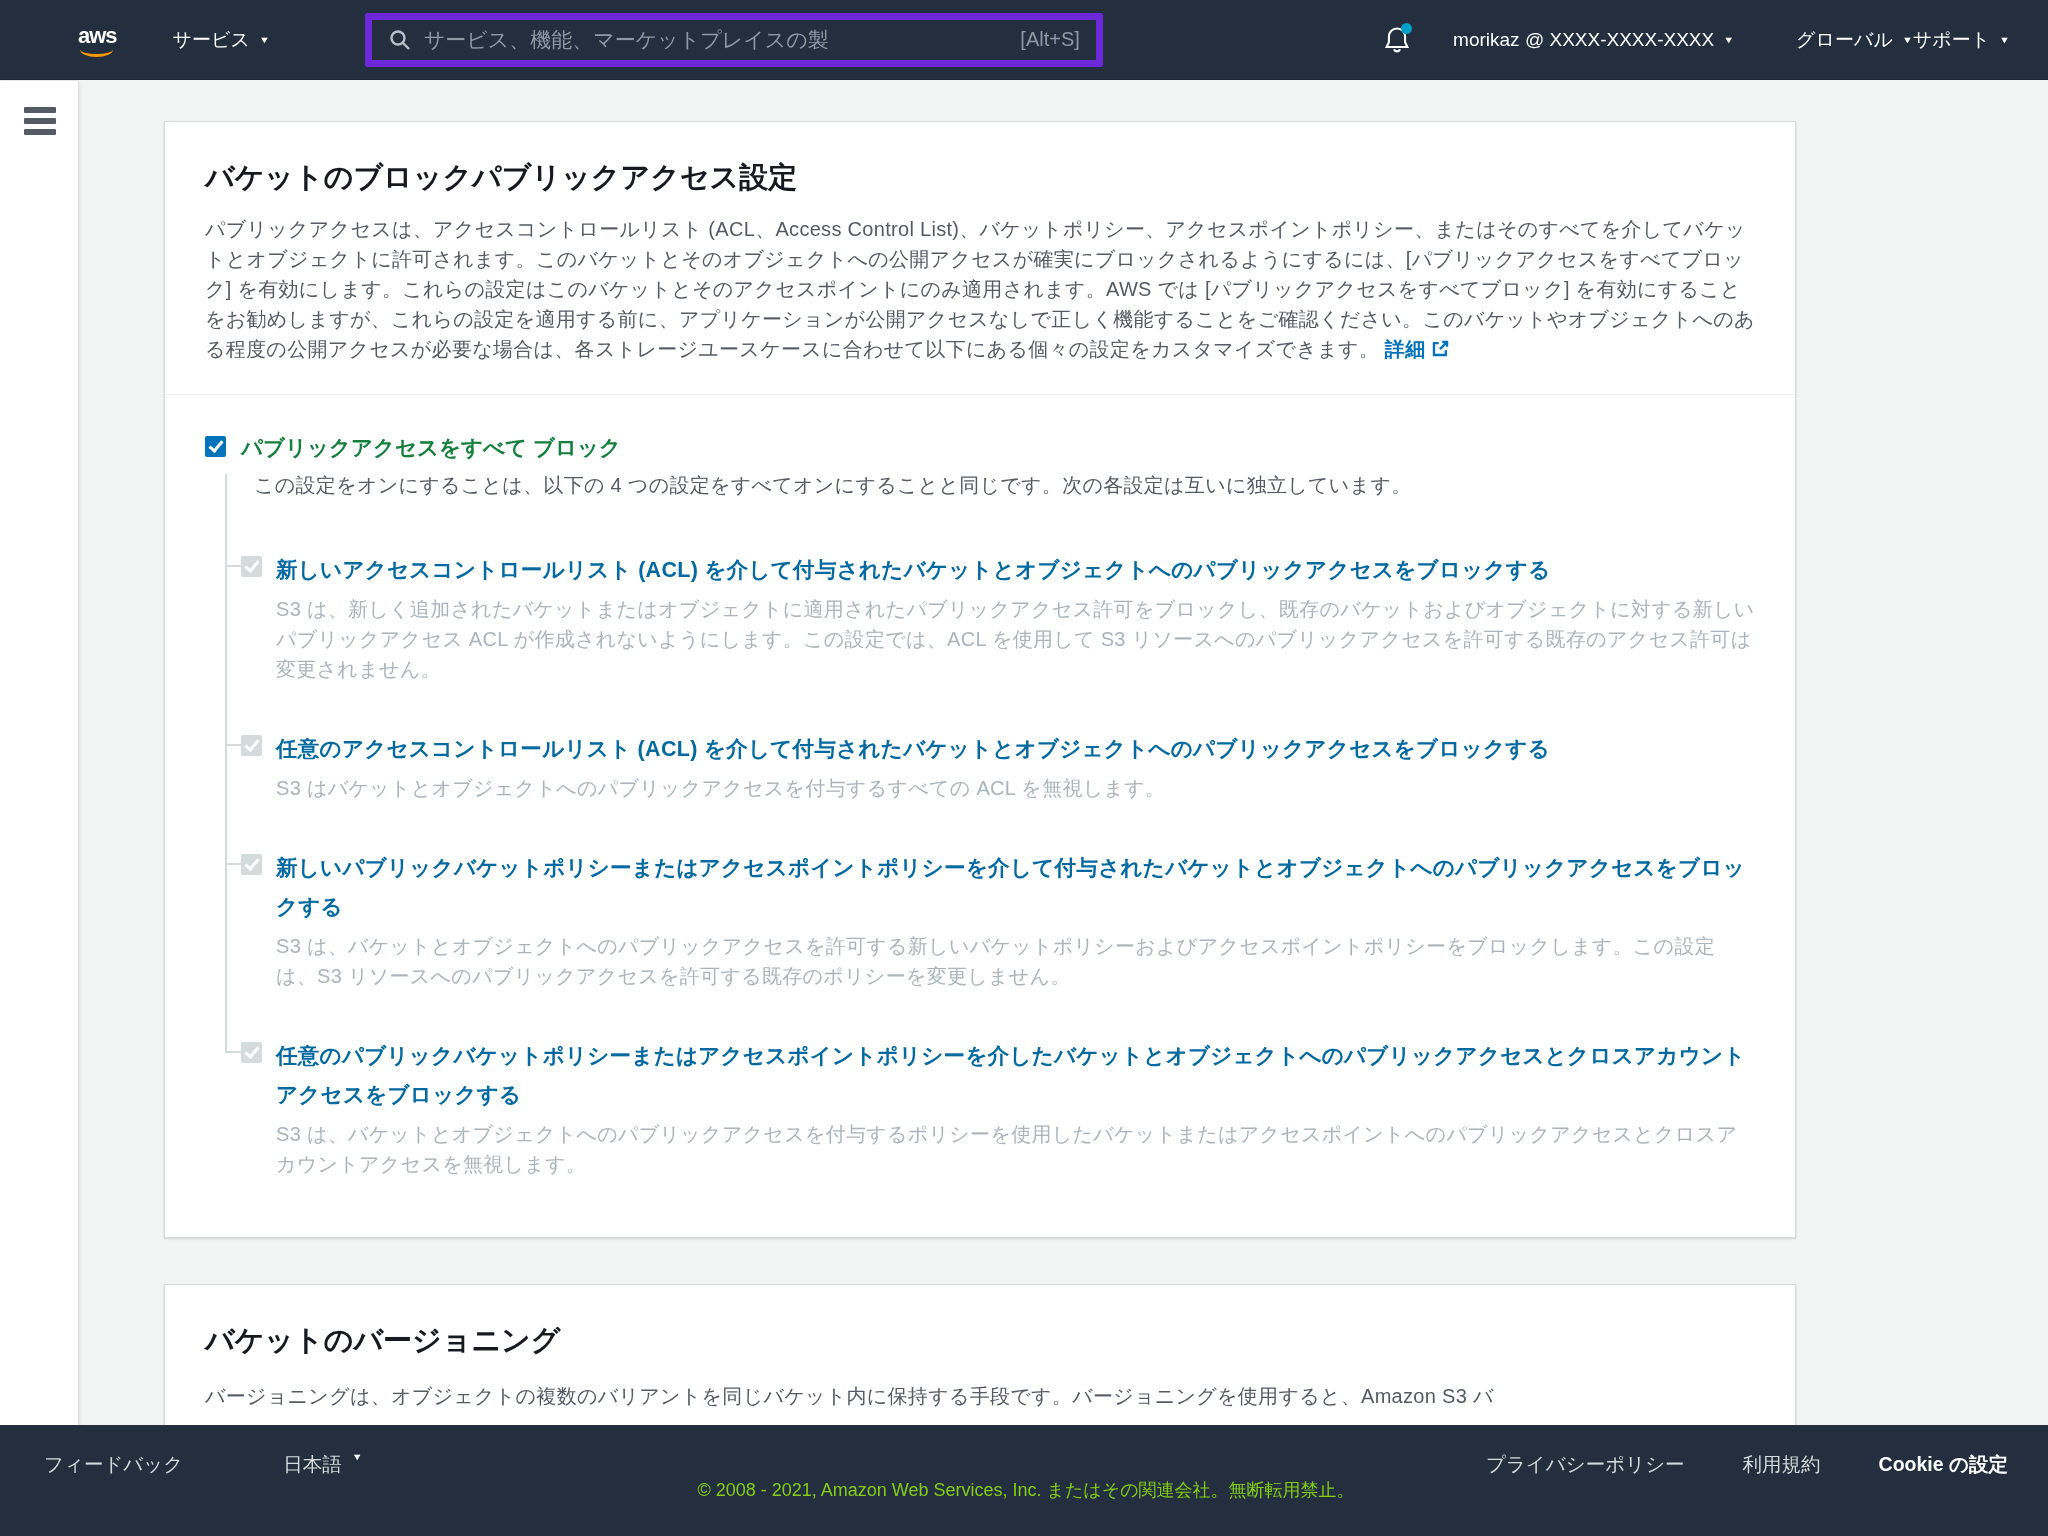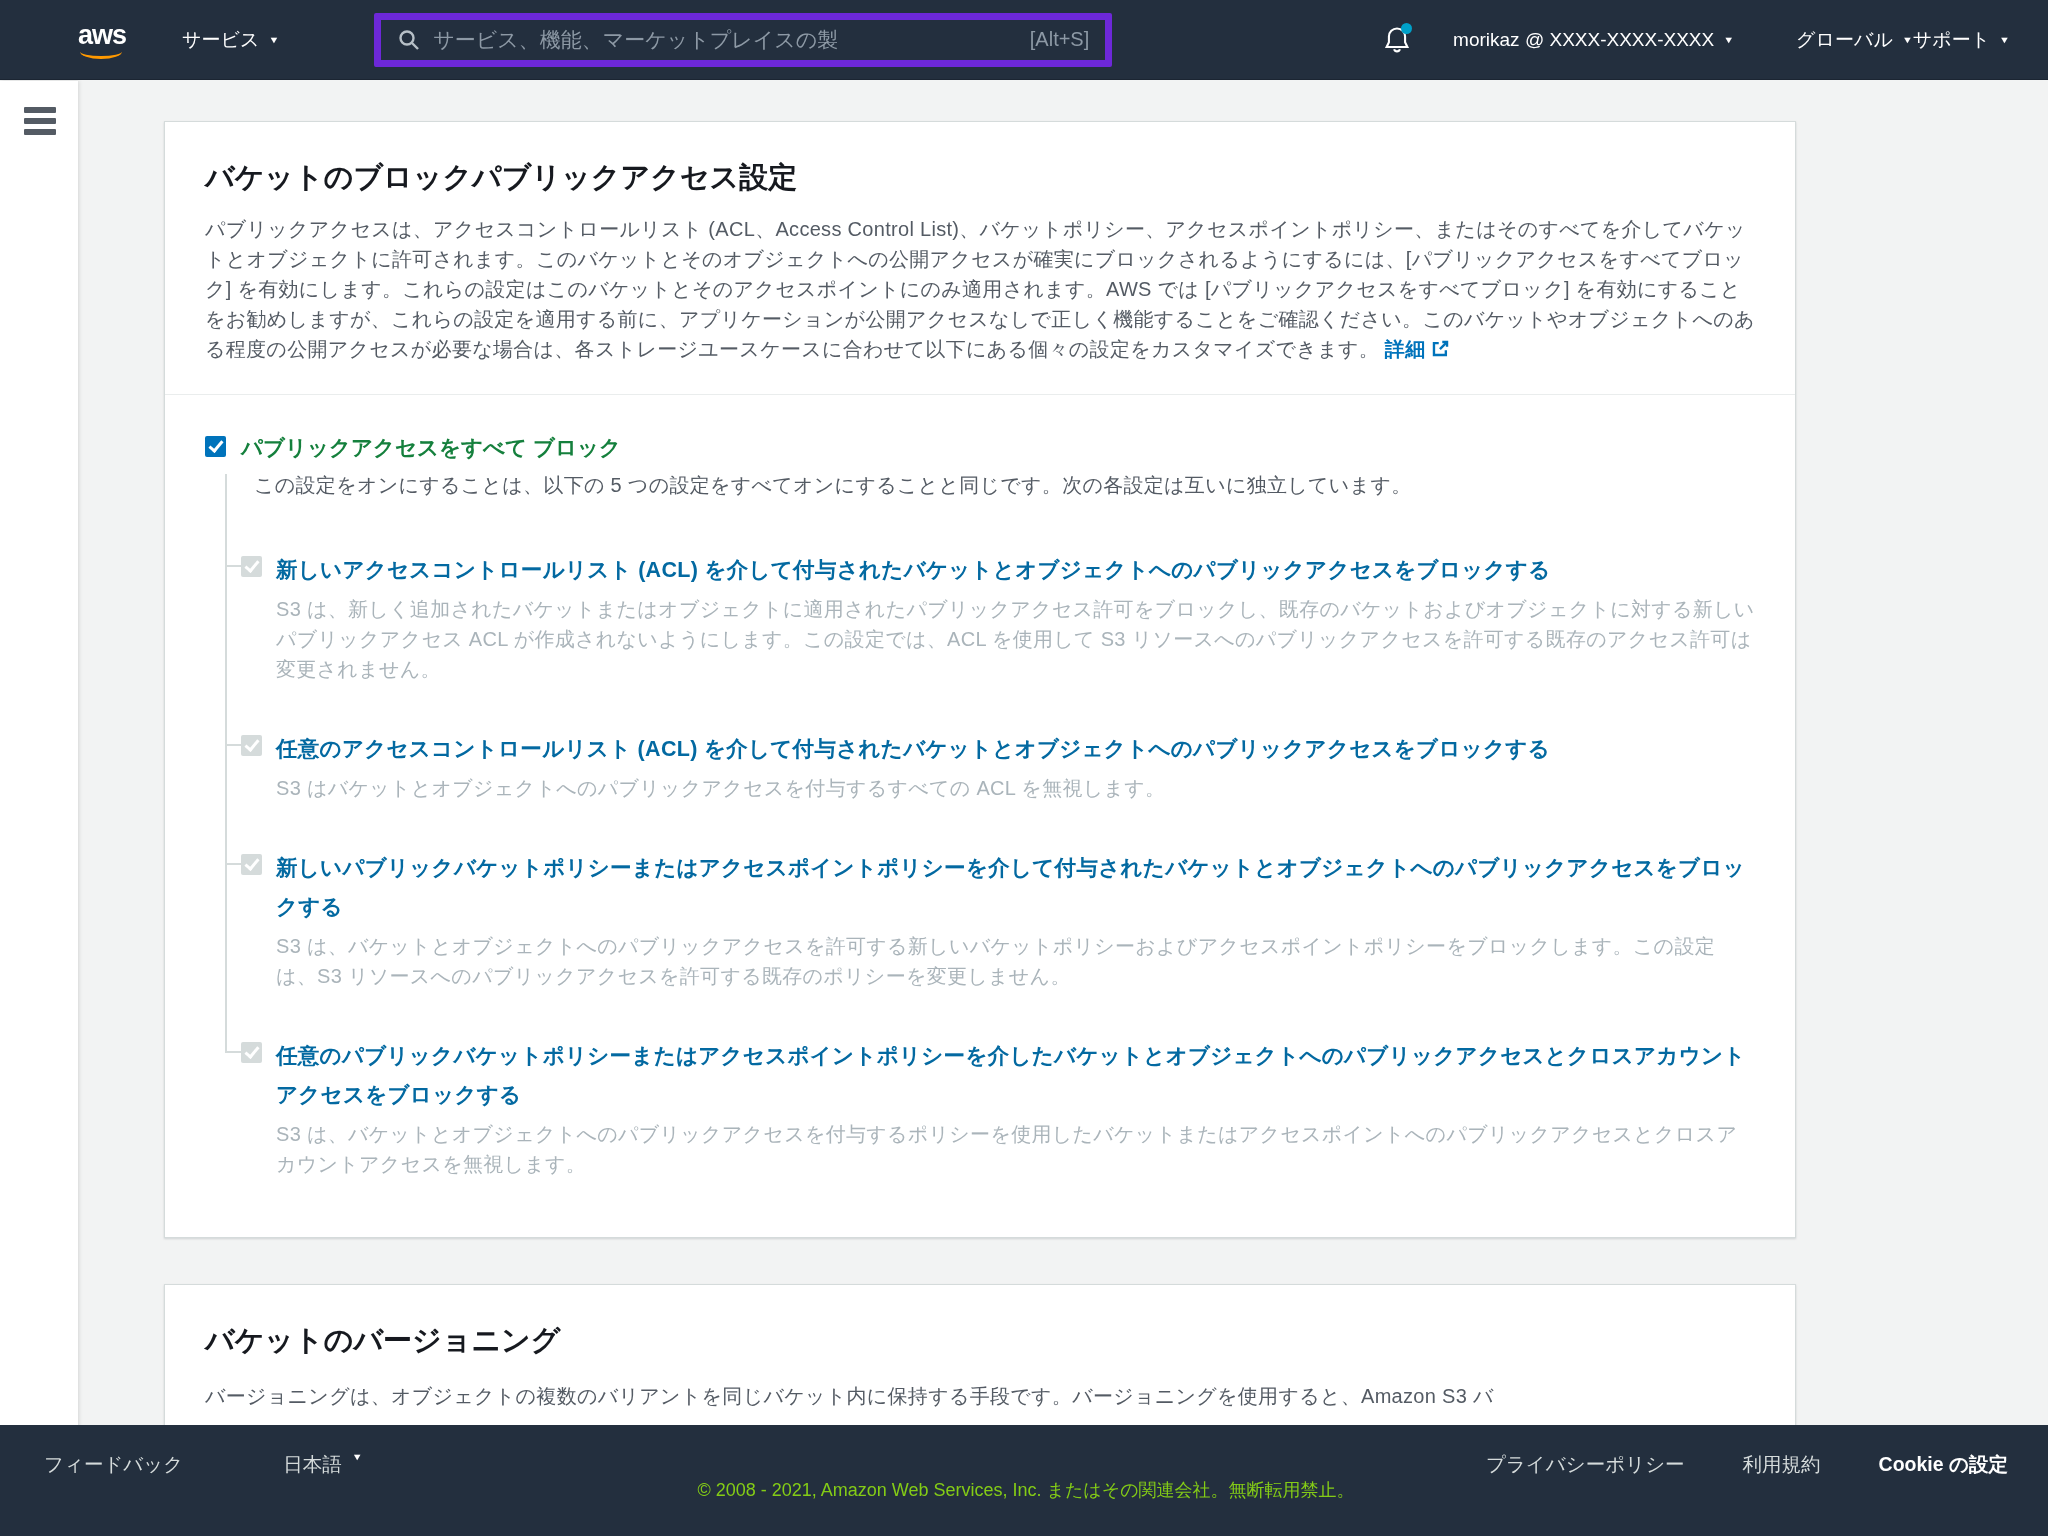--- a/index.html
+++ b/index.html
@@ -9,21 +9,21 @@
     background:#f2f3f3; position:relative; color:#16191f;
   }
 
   
   .topnav {
     position:absolute; top:0; left:0; right:0; height:80px;
     background:#232f3e; border-bottom:1px solid #1b2532;
     display:flex; align-items:center; padding:0 38px 0 78px;
     color:#ffffff; font-size:19px; z-index:20;
   }
-  .logo { position:relative; font-weight:bold; font-size:27px; letter-spacing:-1px; color:#fff; padding-bottom:8px; cursor:pointer; }
+  .logo { position:relative; font-weight:bold; font-size:22px; letter-spacing:-1px; color:#fff; padding-bottom:8px; cursor:pointer; }
   .logo::after {
     content:""; position:absolute; left:2px; right:4px; bottom:0; height:12px;
     border-bottom:3px solid #ff9900; border-radius:0 0 50% 50%;
   }
   .nav-item { display:flex; align-items:center; gap:9px; cursor:pointer; white-space:nowrap; }
   .caret { font-size:11px; color:#ffffff; transform:scaleY(.85); }
   .nav-services { margin-left:56px; }
   .searchbox {
     margin-left:95px; width:738px; height:54px;
     border:7px solid #6d28d9; border-radius:2px; background:#232f3e;
@@ -182,21 +182,21 @@
       </div>
     </div>
 
     <div class="card-body">
       <div class="master-row">
         <span class="cb checked"></span>
         <span class="master-label">パブリックアクセスをすべて ブロック</span>
       </div>
 
       <div class="tree-wrap">
-        <div class="master-note">この設定をオンにすることは、以下の 5 つの設定をすべてオンにすることと同じです。次の各設定は互いに独立しています。</div>
+        <div class="master-note">この設定をオンにすることは、以下の 4 つの設定をすべてオンにすることと同じです。次の各設定は互いに独立しています。</div>
 
         <div class="subtree">
 
             <div class="sub-item">
               <div class="sub-row">
                 <span class="cb checked disabled"></span>
                 <span class="sub-title">新しいアクセスコントロールリスト (ACL) を介して付与されたバケットとオブジェクトへのパブリックアクセスをブロックする</span>
               </div>
               <div class="sub-desc">S3 は、新しく追加されたバケットまたはオブジェクトに適用されたパブリックアクセス許可をブロックし、既存のバケットおよびオブジェクトに対する新しいパブリックアクセス ACL が作成されないようにします。この設定では、ACL を使用して S3 リソースへのパブリックアクセスを許可する既存のアクセス許可は変更されません。</div>
             </div>

